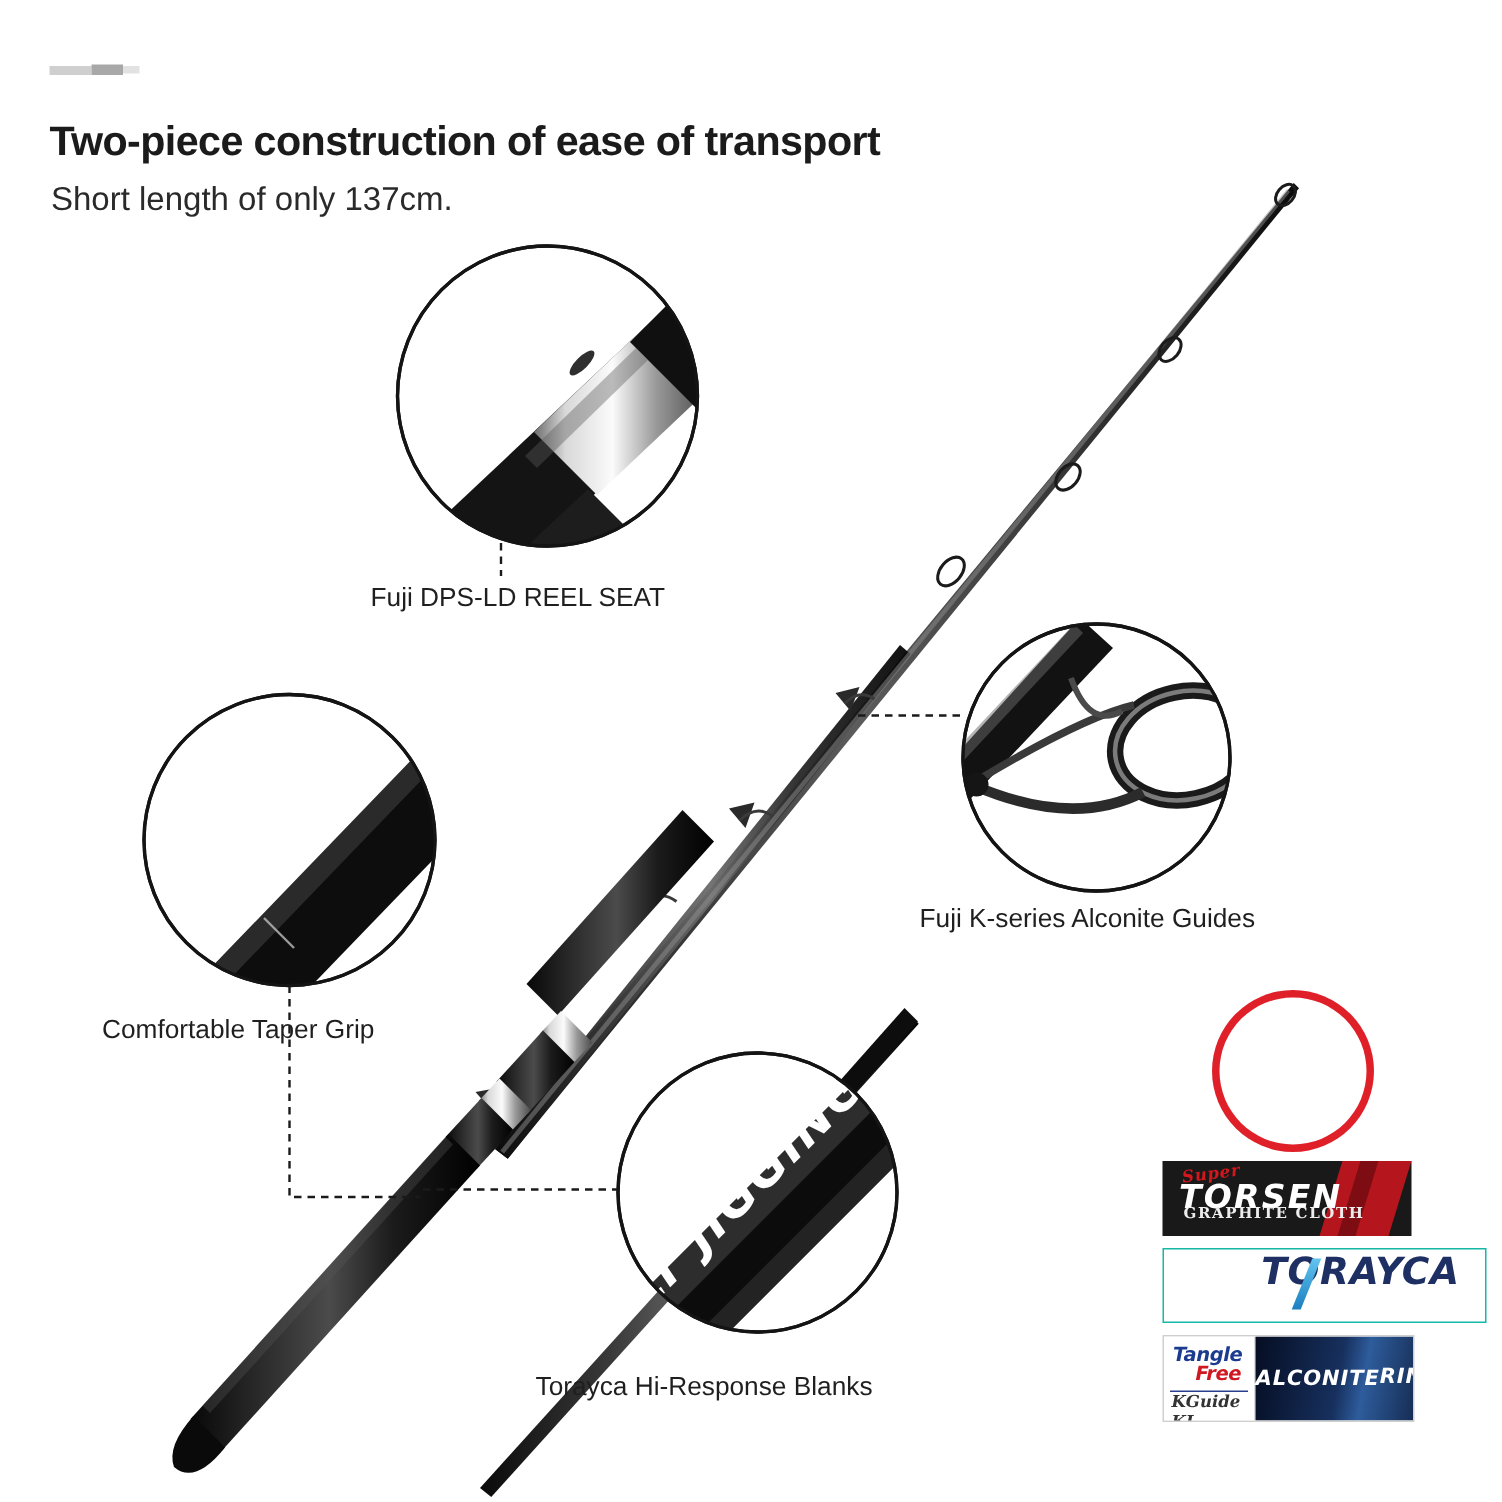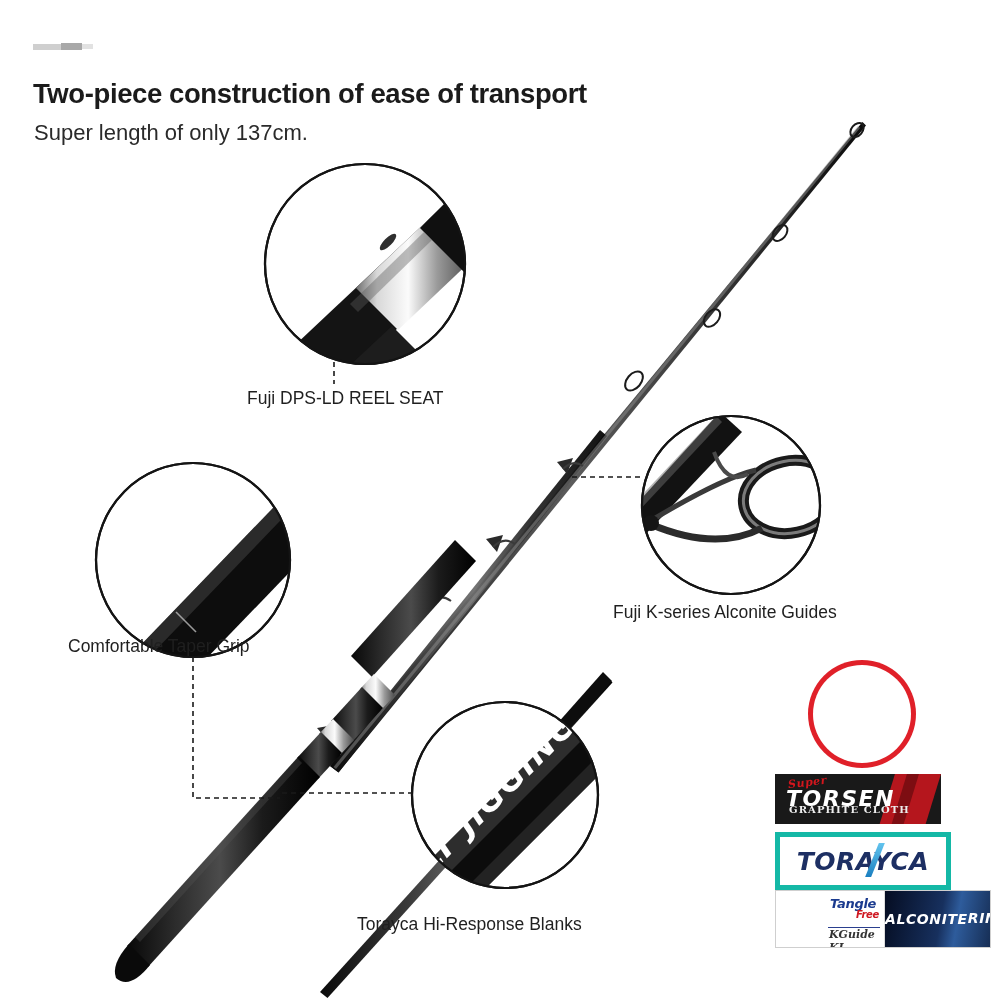--- a/index.html
+++ b/index.html
@@ -67,21 +67,21 @@
   }
 
   
   .callout-label {
     position: absolute;
     font-size: 17.5px;
     color: #1f1f1f;
     white-space: nowrap;
   }
   .lbl-reelseat { left: 247px; top: 388px; }
-  .lbl-grip     { left: 68px;  top: 636px; }
+  .lbl-grip     { left: 68px;  top: 676px; }
   .lbl-guides   { left: 613px; top: 602px; }
   .lbl-blanks   { left: 357px; top: 914px; }
 
   
   .art {
     position: absolute;
     left: 0; top: 0;
     width: 1001px;
     height: 1001px;
     pointer-events: none;
@@ -198,25 +198,26 @@
   }
 
   
   .torayca-badge {
     position: absolute;
     left: 3px;
     top: 172px;
     width: 166px;
     height: 48px;
     background: #ffffff;
-    border: 5px solid #14b8a6;
+    border: 1px solid #14b8a6;
     overflow: hidden;
     display: flex;
-    align-items: center;
+    align-items: flex-start;
     justify-content: center;
+    padding-left: 48px;
   }
   .torayca-text {
     position: relative;
     color: #1d2f63;
     font-family: "DejaVu Sans", sans-serif;
     font-style: italic;
     font-weight: bold;
     font-size: 25px;
     letter-spacing: 0.5px;
   }
@@ -234,21 +235,20 @@
   .alconite-badge {
     position: absolute;
     left: 3px;
     top: 230px;
     width: 166px;
     height: 56px;
     border: 1px solid #cfcfcf;
     background: #ffffff;
     display: flex;
     overflow: hidden;
-    padding-left: 48px;
   }
   .tangle-box {
     width: 60px;
     height: 100%;
     background: #ffffff;
     position: relative;
     flex: 0 0 auto;
     border-right: 1px solid #ddd;
   }
   .tangle-word {
@@ -257,26 +257,26 @@
     top: 5px;
     font-family: "DejaVu Sans", sans-serif;
     font-style: italic;
     font-weight: bold;
     font-size: 13px;
     color: #1b3b8f;
     letter-spacing: -.3px;
   }
   .free-word {
     position: absolute;
-    left: 32px;
+    left: 21px;
     top: 18px;
     font-family: "DejaVu Sans", sans-serif;
     font-style: italic;
     font-weight: bold;
-    font-size: 10px;
+    font-size: 13px;
     color: #cf1822;
     letter-spacing: -.3px;
   }
   .kguide-rule {
     position: absolute;
     left: 4px;
     top: 36px;
     width: 52px;
     height: 1px;
     background: #2a3f8f;
@@ -334,21 +334,21 @@
 
 <div id="page">
 
   <div class="topbar-wrap">
     <div class="tb-seg-a"></div>
     <div class="tb-seg-b"></div>
     <div class="tb-seg-c"></div>
   </div>
 
   <div class="title">Two-piece construction of ease of transport</div>
-  <div class="subtitle">Super length of only 137cm.</div>
+  <div class="subtitle">Short length of only 137cm.</div>
 
   <svg class="art" viewBox="0 0 1001 1001">
     <defs>
 
       <linearGradient id="gBlank" x1="0" y1="0" x2="1" y2="0">
         <stop offset="0%" stop-color="#0a0a0a"></stop>
         <stop offset="30%" stop-color="#3a3a3a"></stop>
         <stop offset="52%" stop-color="#6d6d6d"></stop>
         <stop offset="72%" stop-color="#2a2a2a"></stop>
         <stop offset="100%" stop-color="#050505"></stop>

